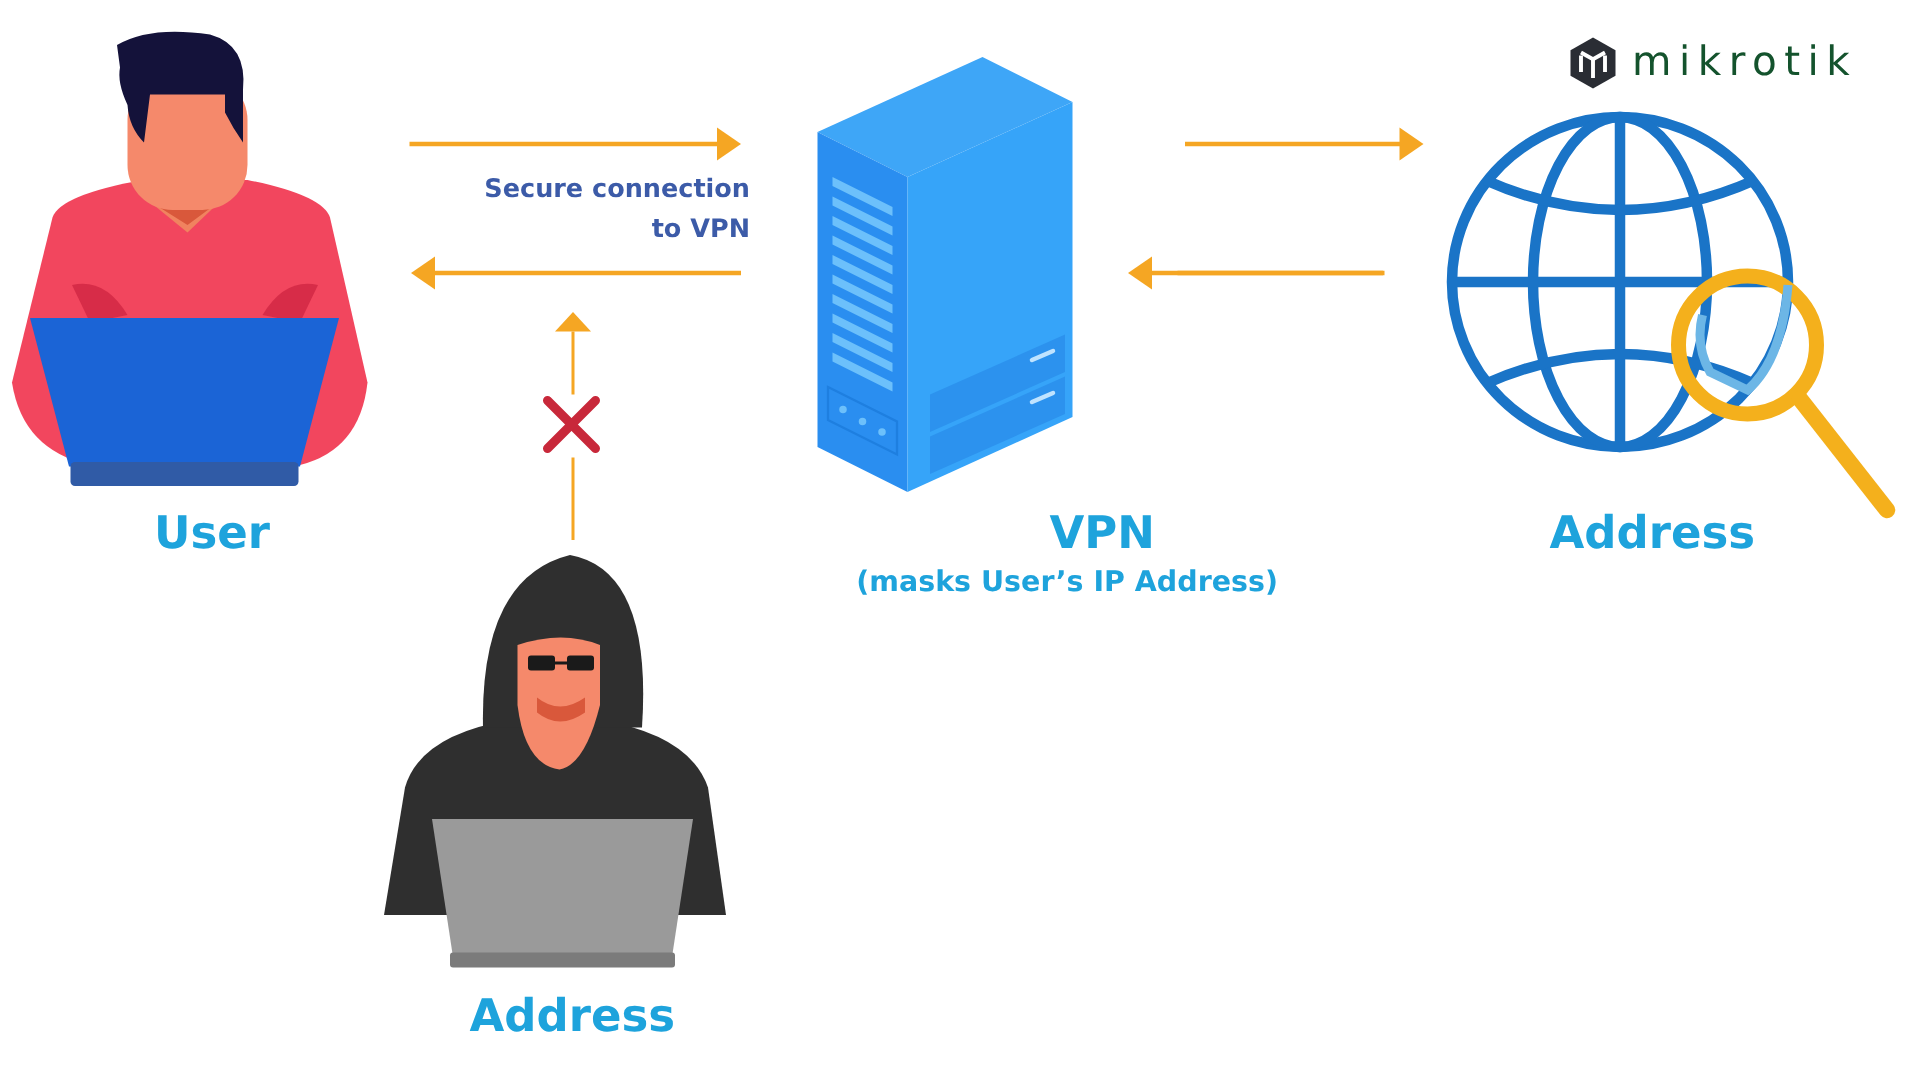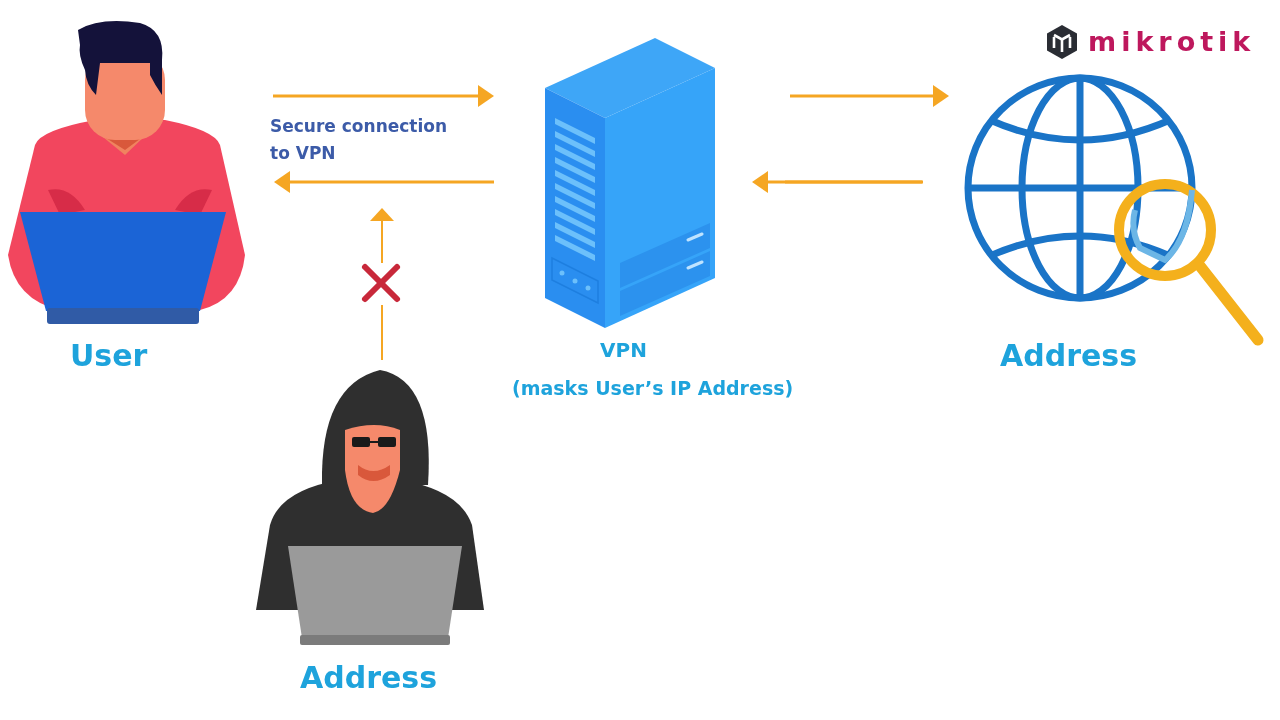--- a/index.html
+++ b/index.html
@@ -2,29 +2,29 @@
 <html><head>
   <meta charset="utf-8">
   <style>
     html, body { margin: 0; padding: 0; }
     body {
       width: 1280px; height: 720px; background: #ffffff; position: relative; overflow: hidden;
       font-family: "DejaVu Sans", sans-serif;
     }
     .abs { position: absolute; }
     .label {
-      position: absolute; color: #1ea3dc; font-weight: bold; text-align: left;
+      position: absolute; color: #1ea3dc; font-weight: bold; text-align: right;
       font-family: "DejaVu Sans", sans-serif;
     }
     .logo-text {
       position: absolute; left: 1088px; top: 26px; font-size: 27px; letter-spacing: 5px;
-      color: #be185d; font-family: "DejaVu Sans", sans-serif; font-weight: bold;
+      color: #14532d; font-family: "DejaVu Sans", sans-serif; font-weight: normal;
     }
     .caption {
-      position: absolute; color: #3c5ba8; font-weight: bold; font-size: 17px; text-align: left;
+      position: absolute; color: #3c5ba8; font-weight: bold; font-size: 17px; text-align: right;
       line-height: 27px; left: 270px; top: 113px; width: 230px;
     }
   </style>
 </head>
 <body>
 
 <div>
   <svg class="abs" style="left:1044px;top:24px" width="36" height="36" viewBox="0 0 36 36">
     <polygon points="18,1 33,9.5 33,26.5 18,35 3,26.5 3,9.5" fill="#2a2d34"></polygon>
     <polyline points="10,11 18,15.5 26,11" fill="none" stroke="#fff" stroke-width="2.6"></polyline>
@@ -117,21 +117,21 @@
   <polygon points="12,225 58,248 58,270 12,247" fill="none" stroke="#1e7fe0" stroke-width="1.5"></polygon>
   <circle cx="22" cy="240" r="2.5" fill="#6cc0fb"></circle>
   <circle cx="35" cy="248" r="2.5" fill="#6cc0fb"></circle>
   <circle cx="48" cy="255" r="2.5" fill="#6cc0fb"></circle>
 
   <polygon points="80,230 170,190 170,215 80,255" fill="#2c92ee"></polygon>
   <polygon points="80,258 170,218 170,243 80,283" fill="#2c92ee"></polygon>
   <line x1="148" y1="207" x2="162" y2="201" stroke="#bfe3ff" stroke-width="3" stroke-linecap="round"></line>
   <line x1="148" y1="235" x2="162" y2="229" stroke="#bfe3ff" stroke-width="3" stroke-linecap="round"></line>
 </svg>
-<div class="label" style="left:600px;top:338px;width:170px;font-size:20px">VPN</div>
+<div class="label" style="left:600px;top:338px;width:170px;font-size:30px">VPN</div>
 <div class="label" style="left:512px;top:377px;width:340px;font-size:19px">(masks User’s IP Address)</div>
 
 <svg class="abs" style="left:785px;top:82px" width="170" height="115" viewBox="0 0 170 115">
   <g>
     <line x1="5" y1="14" x2="150" y2="14" stroke="#f5a623" stroke-width="3"></line>
     <polygon points="148,3 164,14 148,25" fill="#f5a623"></polygon>
   </g>
   <g>
     <line x1="-18" y1="100" x2="138" y2="100" stroke="#f5a623" stroke-width="3"></line>
   </g>

